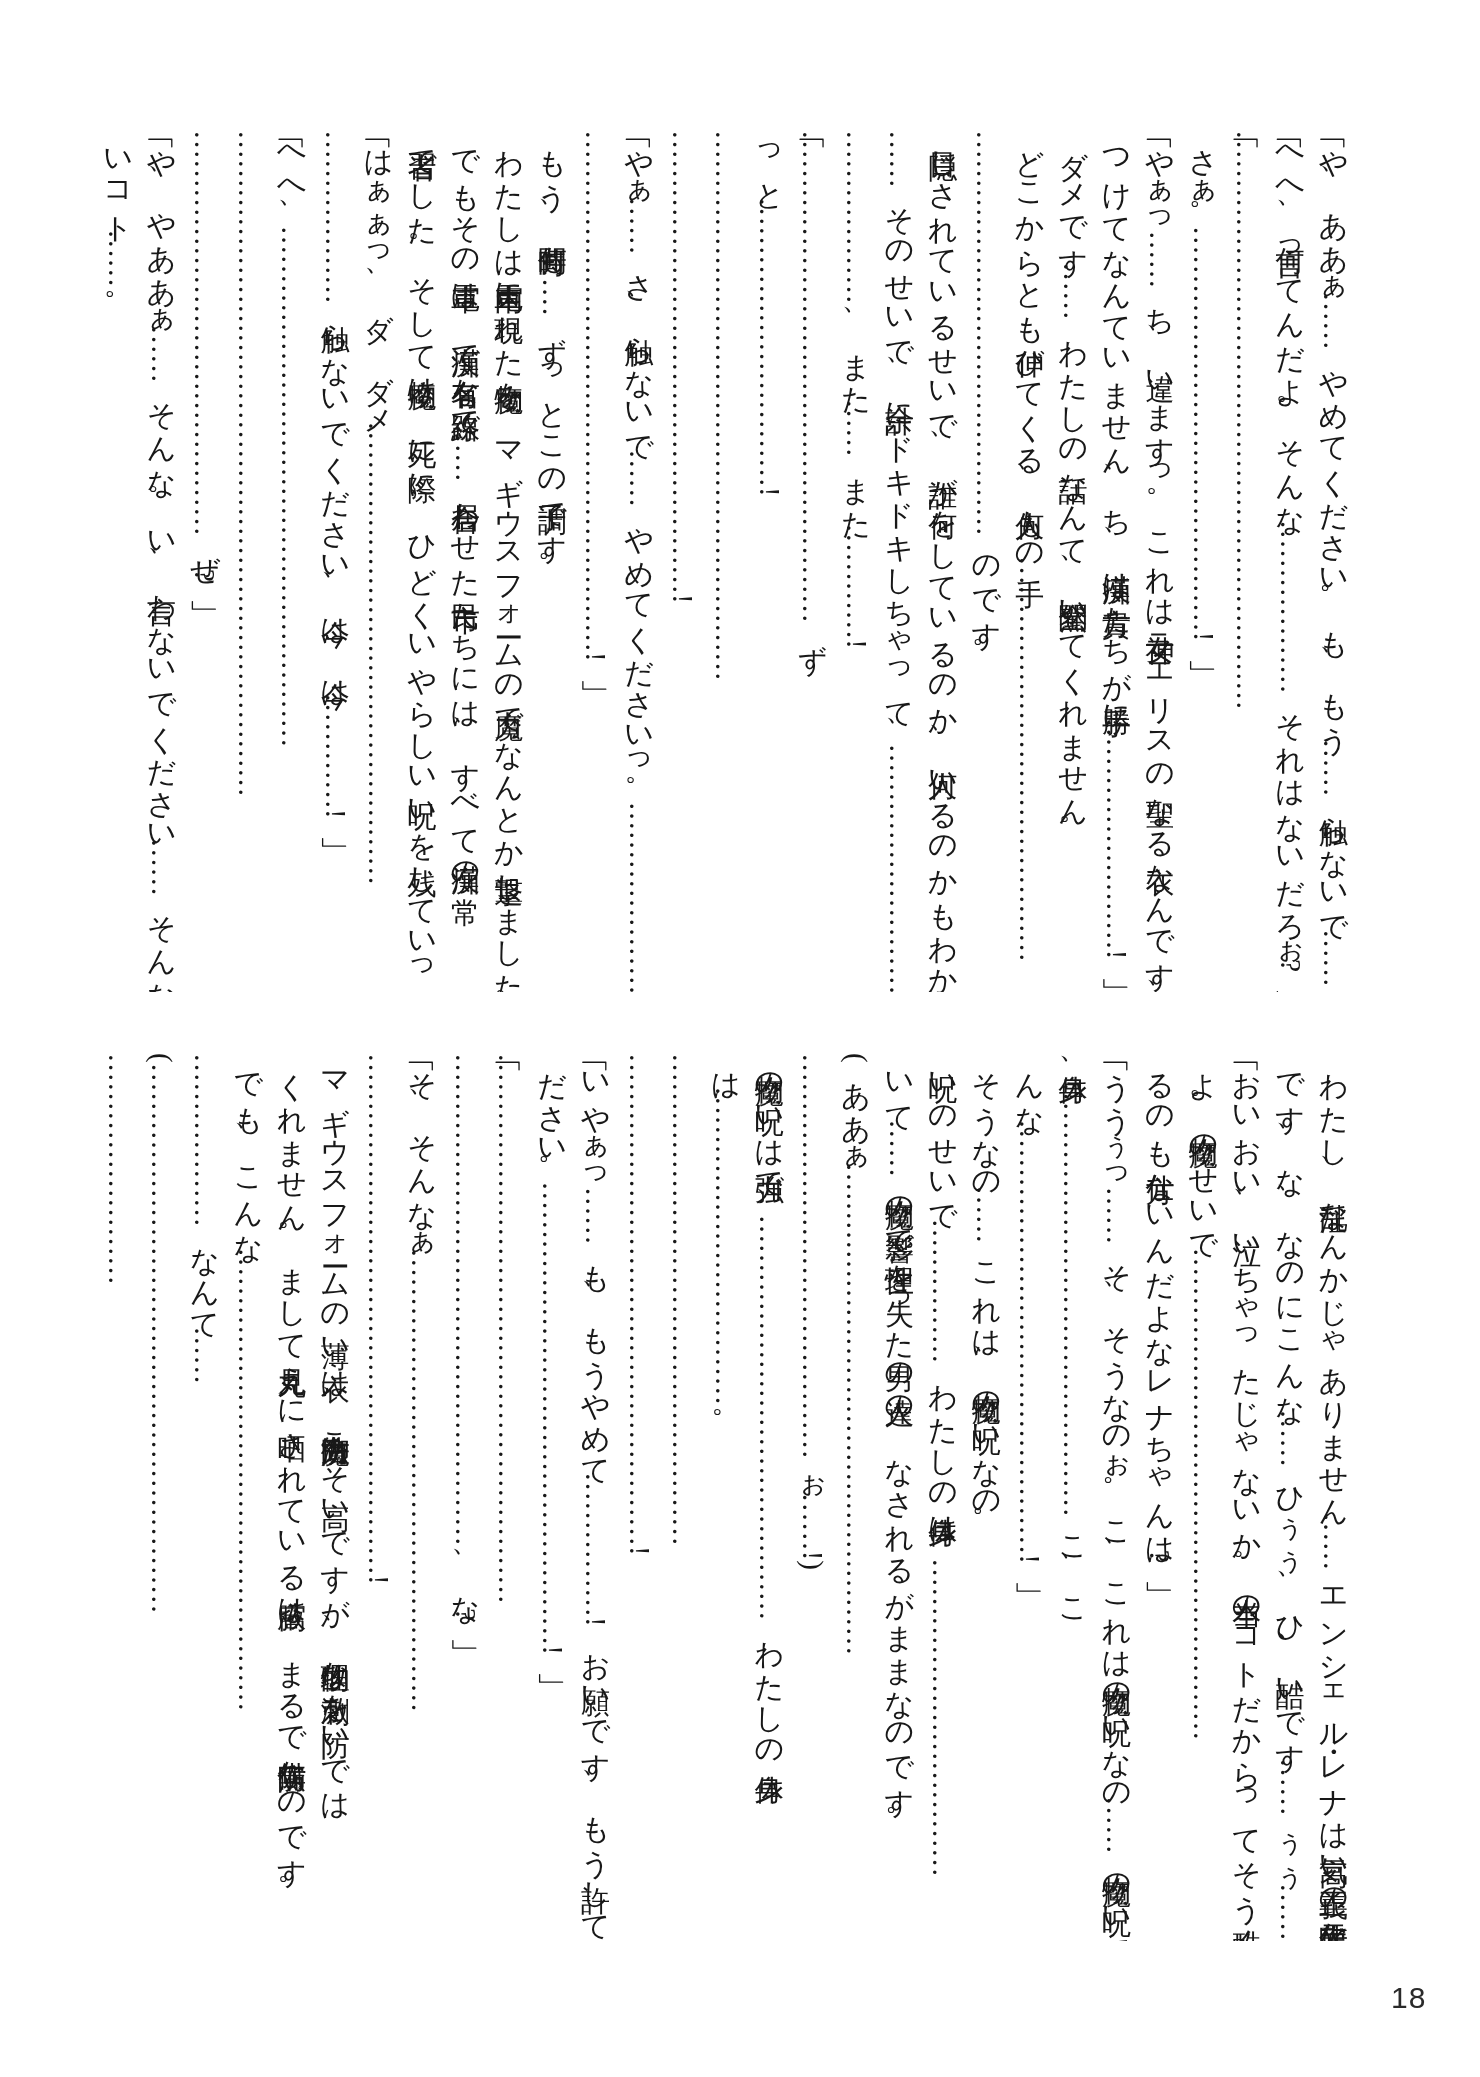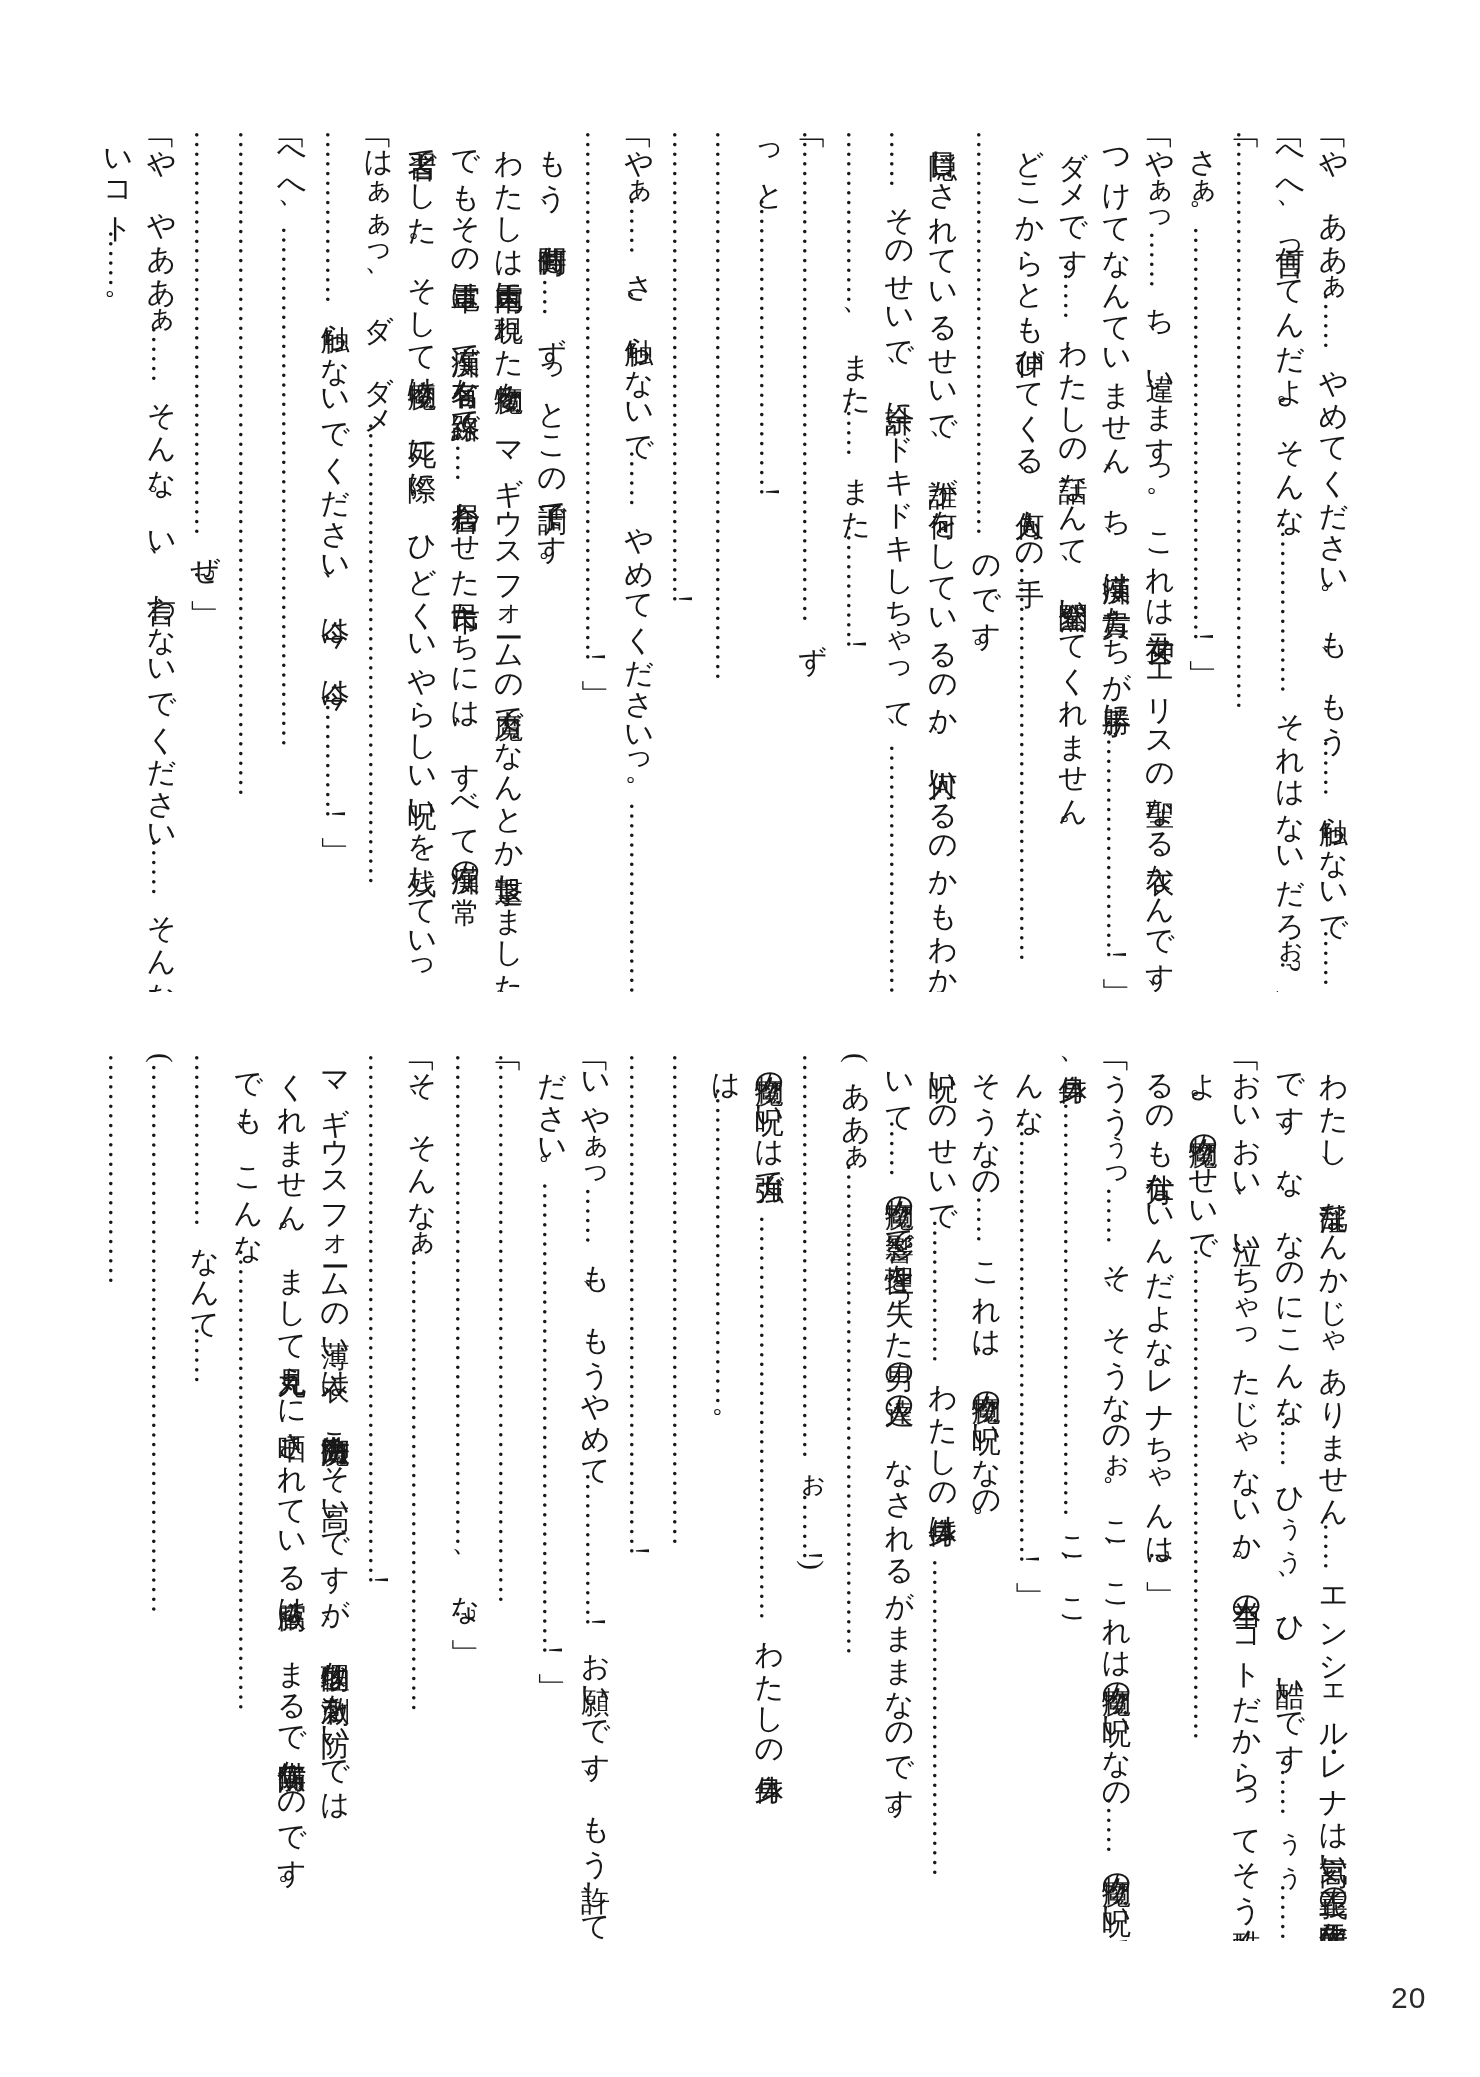--- a/index.html
+++ b/index.html
@@ -115,14 +115,14 @@
       <div class="tcol">「そ、そんなぁ…………………………………………</div>
       <div class="tcol">………………………………………………!</div>
       <div class="tcol">マギウスフォームの薄い衣は、魔法防御力こそ高いですが、物理的な刺激を防いでは</div>
       <div class="tcol">くれません。まして丸見えに晒されている腋窩は、まるで無防備なのです。</div>
       <div class="tcol">でも、こんな…………………………………………</div>
       <div class="tcol">………………なんて……</div>
       <div class="tcol">(…………………………………………………</div>
       <div class="tcol">……………………</div>
     </section>
 
-  <div class="page-number">20</div>
+  <div class="page-number">18</div>
 </div>
 
 </body></html>

